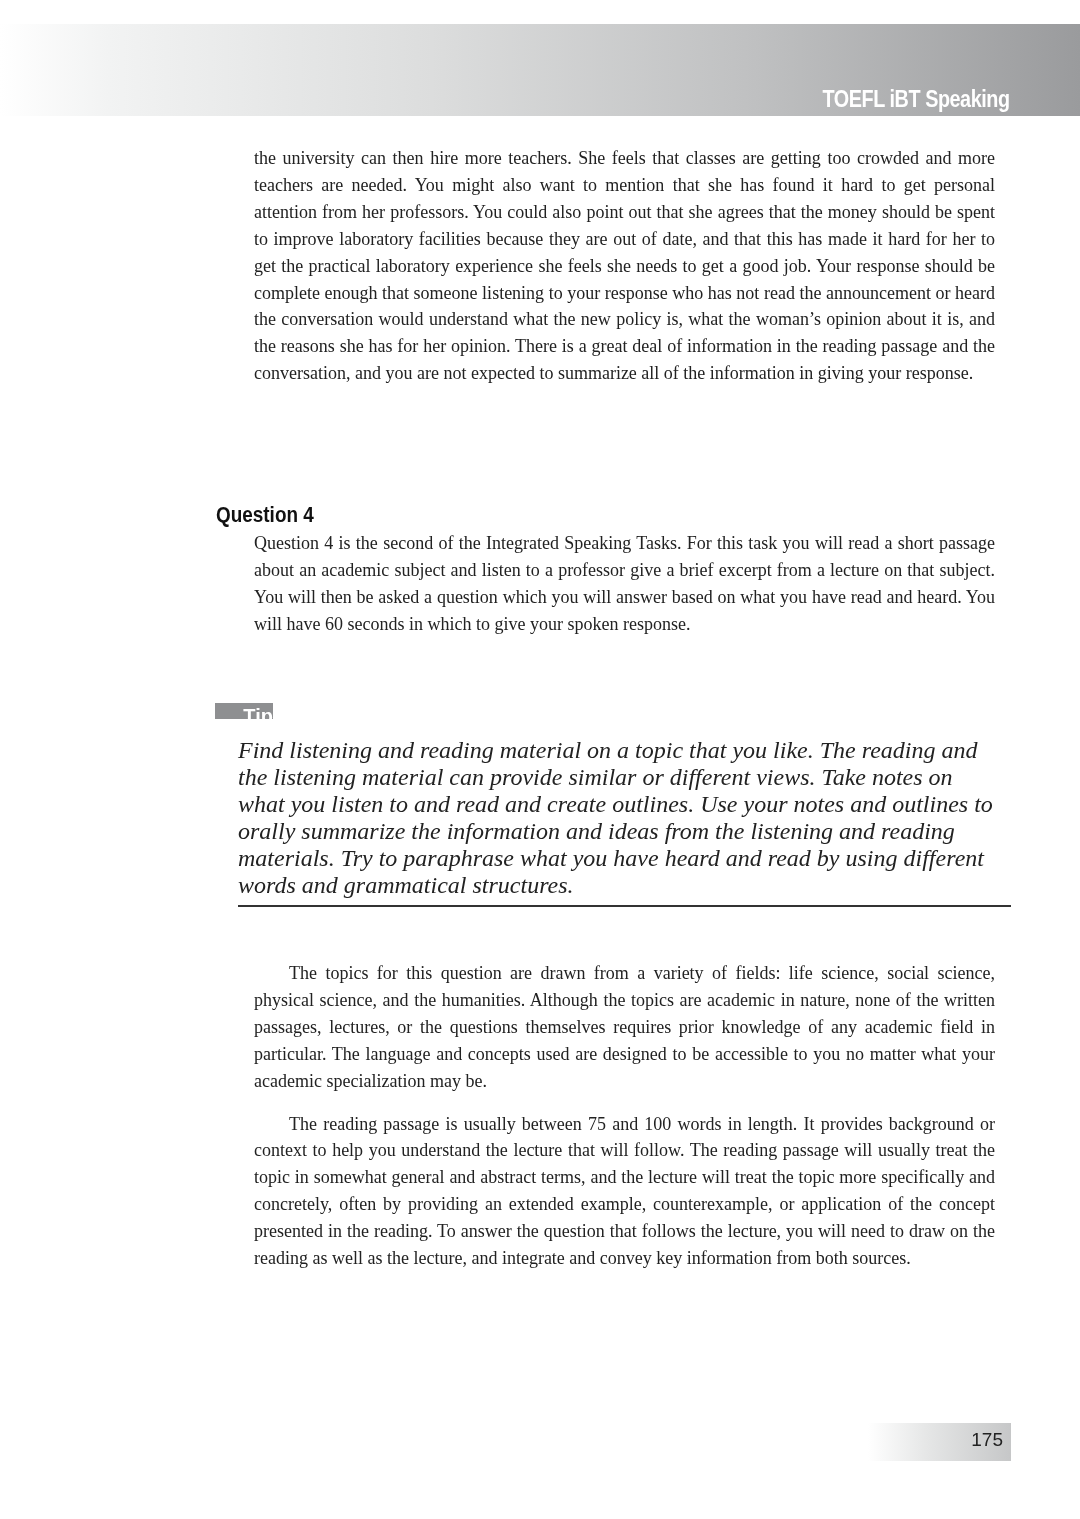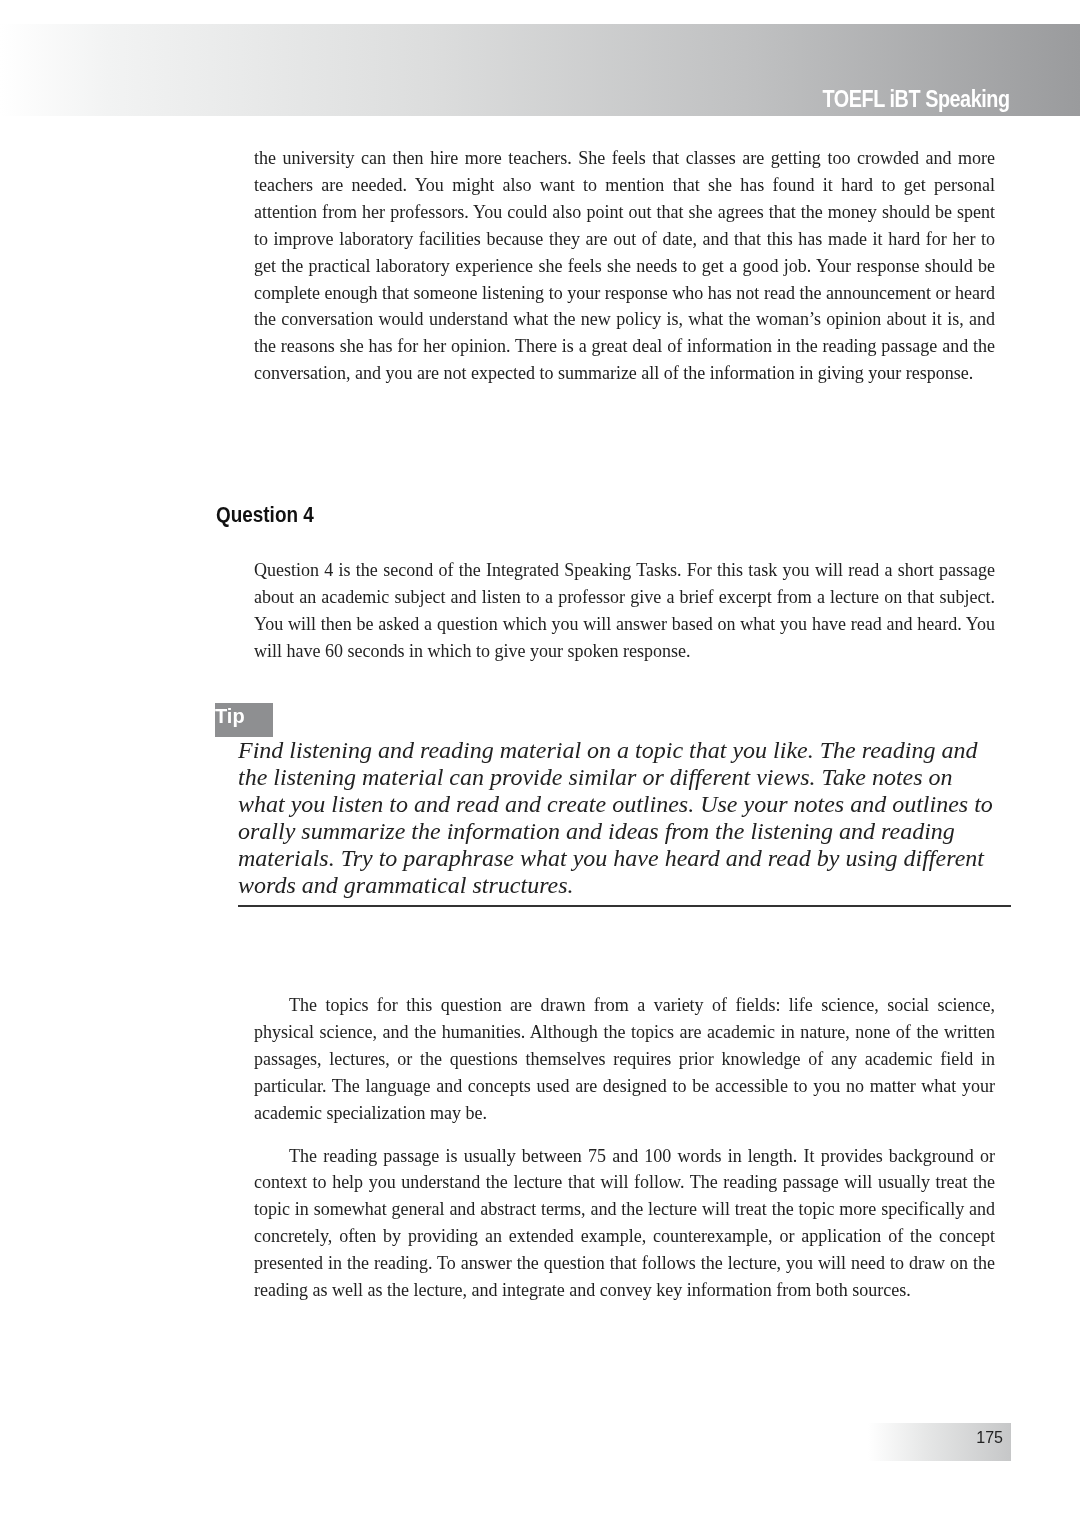--- a/index.html
+++ b/index.html
@@ -7,49 +7,49 @@
        font-family:"Liberation Serif","DejaVu Serif",serif;color:#222;}
   .header-band{position:absolute;left:0;top:0;width:1080px;height:92px;
        background:linear-gradient(to right,#ffffff 0%,#f2f3f3 10%,#dcdddd 40%,#bfc0c1 70%,#9a9b9d 100%);margin-top:24px;}
   .running-title{position:absolute;right:70px;top:62px;font-family:"Liberation Sans","DejaVu Sans",sans-serif;
        font-weight:bold;font-size:23px;color:#ffffff;letter-spacing:-0.5px;transform:scaleX(0.86);transform-origin:right;}
   .col{position:absolute;left:238px;width:773px;}
   p.body{margin:16px;font-size:18px;line-height:26.9px;text-align:justify;}
   p.indent{text-indent:35px;}
   .q-heading{position:absolute;left:216px;top:502px;font-family:"Liberation Sans","DejaVu Sans",sans-serif;
        font-weight:bold;font-size:22px;color:#111;transform:scaleX(0.86);transform-origin:left;}
-  .tip-label{position:absolute;left:215px;top:703px;width:58px;height:34px;background:#8e8f91;color:#fff;
-       font-family:"Liberation Sans","DejaVu Sans",sans-serif;font-weight:bold;font-size:20px;line-height:27px;text-align:left;}
+  .tip-label{position:absolute;left:215px;top:703px;width:58px;height:16px;background:#8e8f91;color:#fff;
+       font-family:"Liberation Sans","DejaVu Sans",sans-serif;font-weight:bold;font-size:20px;line-height:27px;text-align:right;}
   .tip-text{position:absolute;left:238px;top:737px;width:760px;font-style:italic;font-size:24px;line-height:26.9px;}
   .tip-rule{position:absolute;left:238px;top:905px;width:773px;height:2px;background:#333;}
   .folio-band{position:absolute;left:868px;top:1423px;width:143px;height:38px;
        background:linear-gradient(to right,#ffffff 0%,#e6e7e7 40%,#c6c7c8 100%);}
-  .folio{position:absolute;right:8px;top:6px;font-family:"Liberation Sans","DejaVu Sans",sans-serif;font-size:16px;color:#222;}
+  .folio{position:absolute;right:8px;top:6px;font-family:"Liberation Sans","DejaVu Sans",sans-serif;font-size:19px;color:#222;}
 </style>
 </head>
 <body>
 
 <div class="header-band">
   <div class="running-title">TOEFL iBT Speaking</div>
 </div>
 
 <div class="col" style="top:129px;">
   <p class="body">the university can then hire more teachers. She feels that classes are getting too crowded and more teachers are needed. You might also want to mention that she has found it hard to get personal attention from her professors. You could also point out that she agrees that the money should be spent to improve laboratory facilities because they are out of date, and that this has made it hard for her to get the practical laboratory experience she feels she needs to get a good job. Your response should be complete enough that someone listening to your response who has not read the announcement or heard the conversation would understand what the new policy is, what the woman’s opinion about it is, and the reasons she has for her opinion. There is a great deal of information in the reading passage and the conversation, and you are not expected to summarize all of the information in giving your response.</p>
 </div>
 
 <div class="q-heading">Question 4</div>
 
-<div class="col" style="top:541px;">
+<div class="col" style="top:514px;">
   <p class="body">Question 4 is the second of the Integrated Speaking Tasks. For this task you will read a short passage about an academic subject and listen to a professor give a brief excerpt from a lecture on that subject. You will then be asked a question which you will answer based on what you have read and heard. You will have 60 seconds in which to give your spoken response.</p>
 </div>
 
 <div class="tip-label">Tip</div>
 <div class="tip-text">Find listening and reading material on a topic that you like. The reading and the listening material can provide similar or different views. Take notes on what you listen to and read and create outlines. Use your notes and outlines to orally summarize the information and ideas from the listening and reading materials. Try to paraphrase what you have heard and read by using different words and grammatical structures.</div>
 <div class="tip-rule"></div>
 
-<div class="col" style="top:976px;">
+<div class="col" style="top:944px;">
   <p class="body indent">The topics for this question are drawn from a variety of fields: life science, social science, physical science, and the humanities. Although the topics are academic in nature, none of the written passages, lectures, or the questions themselves requires prior knowledge of any academic field in particular. The language and concepts used are designed to be accessible to you no matter what your academic specialization may be.</p>
   <p class="body indent">The reading passage is usually between 75 and 100 words in length. It provides background or context to help you understand the lecture that will follow. The reading passage will usually treat the topic in somewhat general and abstract terms, and the lecture will treat the topic more specifically and concretely, often by providing an extended example, counterexample, or application of the concept presented in the reading. To answer the question that follows the lecture, you will need to draw on the reading as well as the lecture, and integrate and convey key information from both sources.</p>
 </div>
 
 <div class="folio-band">
   <span class="folio">175</span>
 </div>
 
 </body></html>

